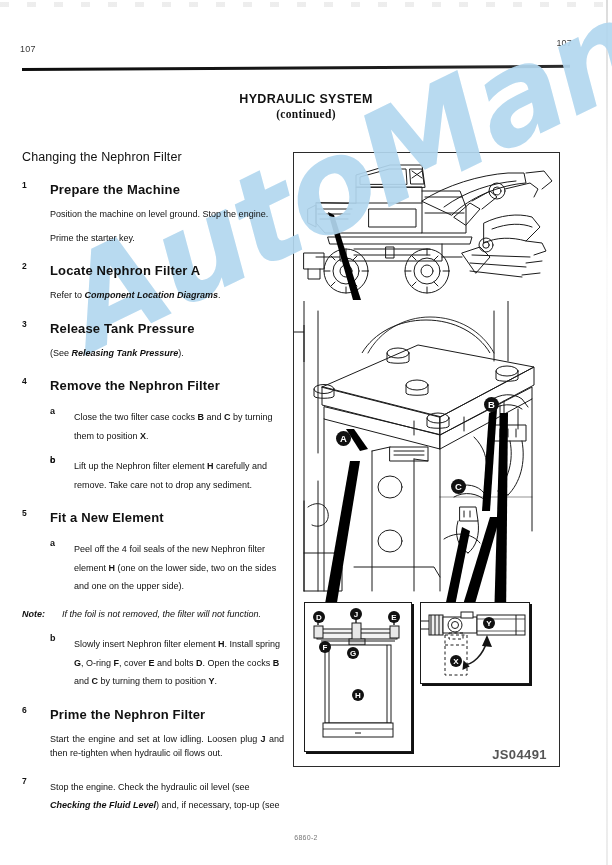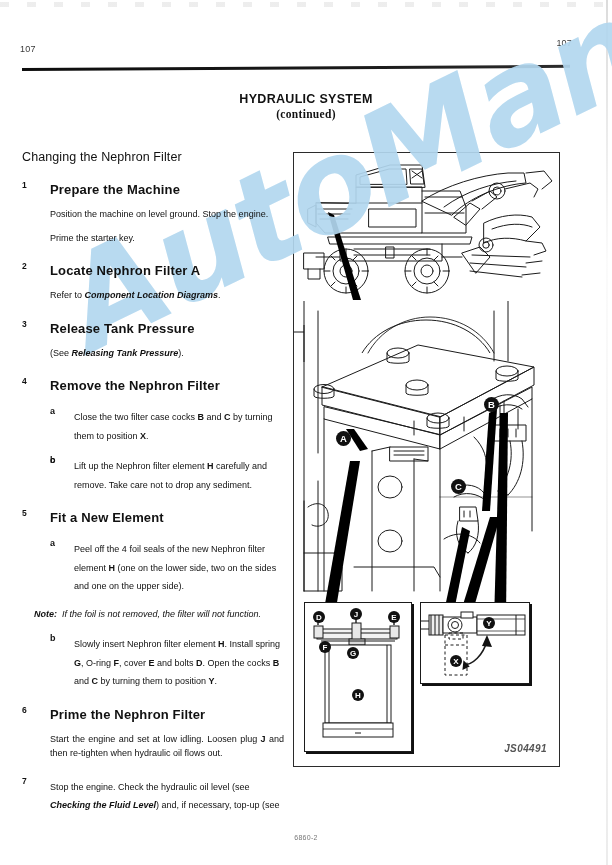--- a/index.html
+++ b/index.html
@@ -83,37 +83,37 @@
     padding-left:28px; text-align:justify;
   }
   .para.loose { text-align:left; }
   .sub-item { position:relative; margin:12px 0 0 0; padding-left:52px; }
   .sub-letter {
     position:absolute; left:28px; top:0;
     font-size:9px; font-weight:700;
   }
   .sub-text { font-size:9px; line-height:14.5px; text-align:justify; }
   .note { position:relative; margin:13px 0 0 0; padding-left:40px; font-size:9px; line-height:14.5px; }
-  .note-label { position:absolute; left:12px; top:0; font-weight:700; font-style:italic;text-align:center; }
+  .note-label { position:absolute; left:0; top:0; font-weight:700; font-style:italic;text-align:center; }
   .note-text { font-style:italic;text-align:center; }
   b { font-weight:700; }
   i { font-style:italic; font-weight:700; }
   .step-block { margin-top:16px; }
   .step7 { position:relative; margin:15px 0 0 0; padding-left:28px; }
   .step7 .step-num { left:0; }
   .step7 .t { font-size:9px; line-height:14.5px; text-align:justify; }
 
   
   .fig-frame {
     position:absolute; left:293px; top:152px; width:265px; height:613px;
     border:1px solid #2b2b2b; background:#fff; z-index:2; overflow:hidden;
   }
   .fig-id {
-    position:absolute; right:12px; bottom:12px;
-    font-size:10px; color:#555; letter-spacing:.4px; font-weight:700;font-style:italic;
+    position:absolute; right:12px; bottom:4px;
+    font-size:13px; color:#555; letter-spacing:.4px; font-weight:700;
   }
   .panel {
     position:absolute; border:1px solid #1b1b1b; background:#fff;
     box-shadow:2px 2px 0 #111;
   }
   .p-bottom-left  { left:10px;  bottom:14px; width:106px; height:148px; }
   .p-bottom-right { left:126px; bottom:82px; width:108px; height:80px; }
 
   svg { display:block; }
 

